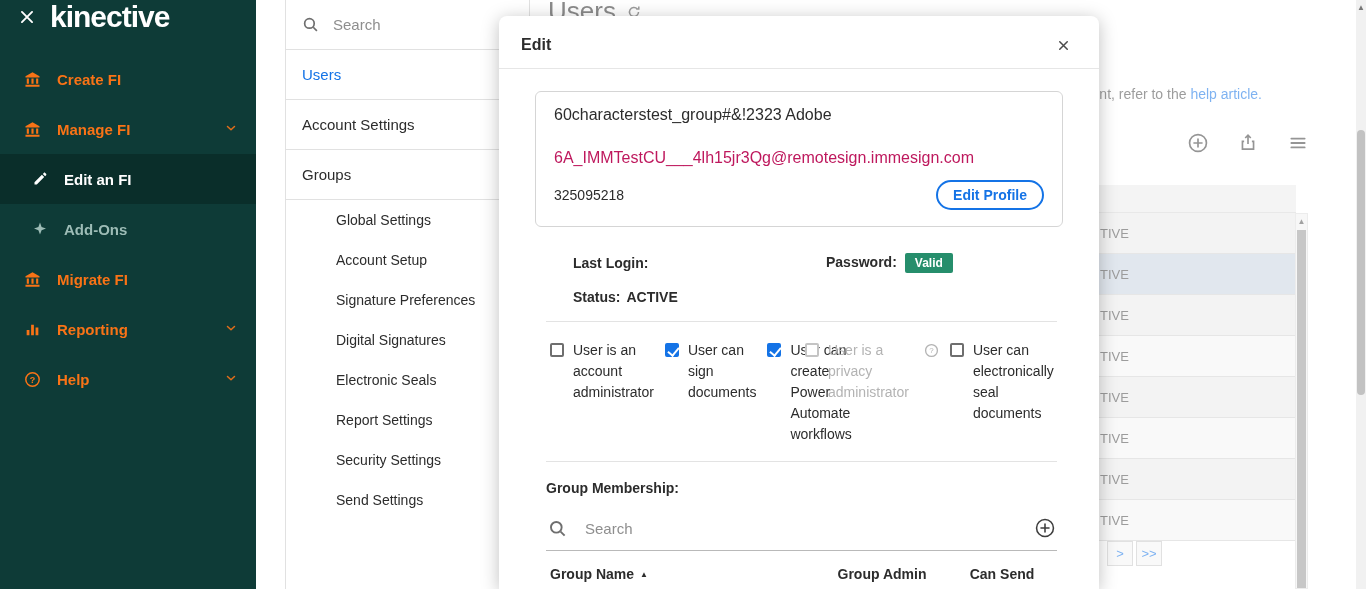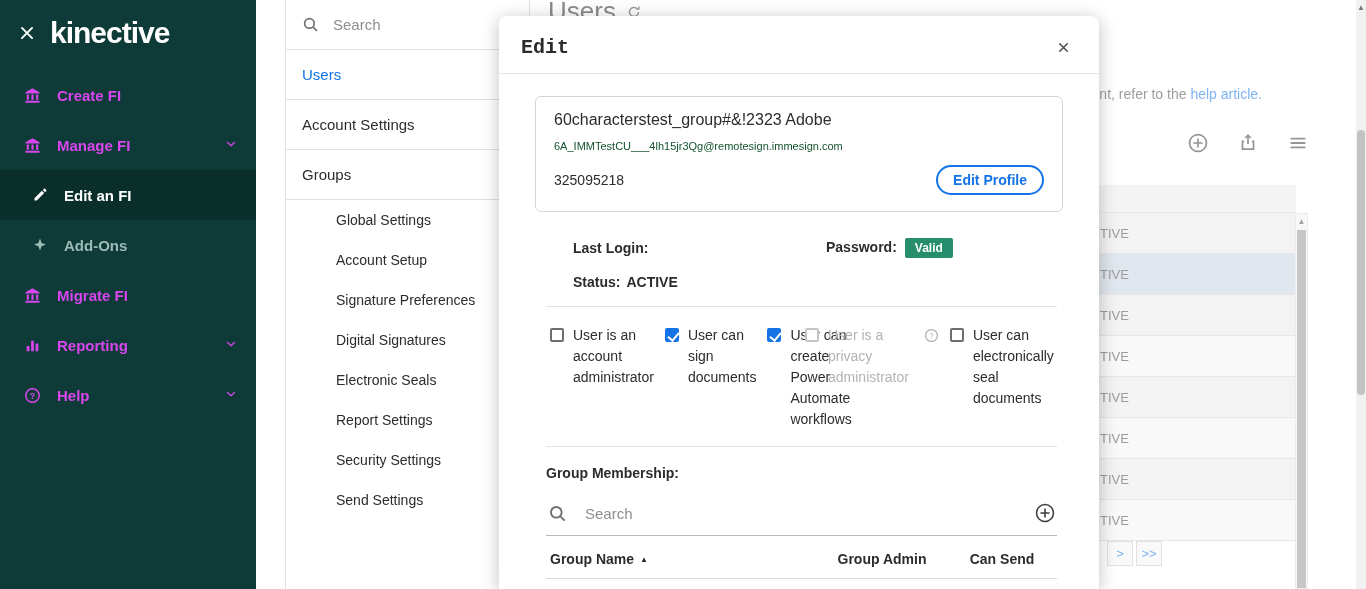--- a/index.html
+++ b/index.html
@@ -2,25 +2,25 @@
 <html><head>
 <meta charset="utf-8">
 <style>
   * { margin:0; padding:0; box-sizing:border-box; }
   html,body { width:1366px; height:589px; overflow:hidden; background:#fff;
     font-family:"Liberation Sans", sans-serif; font-size:14px; color:#2c2c2c; }
   .stage { position:absolute; left:0; top:0; width:1366px; height:589px; overflow:hidden; }
 
   
   .sidebar { position:absolute; left:0; top:0; width:256px; height:100%; background:#0e3b37; color:#edf4f2; z-index:5; }
-  .logo-row { display:flex; align-items:center; gap:14px; padding:16px 0 10px 18px;text-align:right; }
+  .logo-row { display:flex; align-items:center; gap:14px; padding:0 0 10px 18px;text-align:right; }
   .logo-close { color:#fff; cursor:pointer; display:flex; }
   .logo-text { font-size:30px; font-weight:bold; letter-spacing:-1px; color:#fff; }
   .side-nav { margin-top:10px; }
-  .side-item { display:flex; align-items:center; gap:16px; height:50px; padding:0 18px 0 24px; font-size:15px; font-weight:600; cursor:pointer; color:#d946ef; }
+  .side-item { display:flex; align-items:center; gap:16px; height:50px; padding:0 18px 0 24px; font-size:15px; font-weight:600; cursor:pointer; color:#f97316; }
   .side-item .chev { margin-left:auto; opacity:.9; }
   .side-item.sub { padding-left:32px; }
   .side-item.active { background:#0a2e2a; color:#fff; }
   .side-item.muted { color:#9dbcb6; }
   .side-item svg { flex:0 0 auto; }
 
   
   .panel { position:absolute; left:285px; top:0; width:245px; height:100%; background:#fff; border-left:1px solid #e1e1e1; border-right:1px solid #e1e1e1; z-index:4; }
   .panel-search { display:flex; align-items:center; gap:14px; height:50px; padding:0 16px; border-bottom:1px solid #e1e1e1; color:#6e6e6e; }
   .panel-search input { border:none; outline:none; font-size:15px; width:150px; color:#2c2c2c; font-family:inherit; background:transparent; }
@@ -48,25 +48,25 @@
   .pager { position:absolute; left:577px; top:541px; display:flex; gap:3px; }
   .pager button { min-width:26px; height:25px; border:1px solid #c8c8c8; background:#f5f5f5; color:#1473e6; font-size:13px; cursor:pointer; font-family:inherit; }
   .inner-scroll { position:absolute; right:48px; top:213px; bottom:0; width:13px; background:#f0f0f0; border:1px solid #dcdcdc; }
   .inner-scroll .arrow { height:14px; display:flex; align-items:center; justify-content:center; font-size:8px; color:#555; }
   .inner-scroll .thumb { position:absolute; left:1px; right:1px; top:16px; bottom:0; background:#9a9a9a; }
 
   
   .overlay { position:absolute; left:530px; top:0; width:826px; height:100%; background:rgba(255,255,255,0.45); z-index:2; }
   .modal { position:absolute; left:499px; top:16px; width:600px; height:573px; background:#fff; border-radius:8px 8px 0 0; box-shadow:0 3px 18px rgba(0,0,0,0.25); z-index:10; overflow:hidden; }
   .modal-header { display:flex; align-items:center; justify-content:space-between; padding:20px 28px 14px 22px; border-bottom:1px solid #e6e6e6; }
-  .modal-title { font-size:20px; font-weight:bold;font-family:Liberation Mono, monospace; }
+  .modal-title { font-size:16px; font-weight:bold; }
   .modal-close { color:#4b4b4b; cursor:pointer; display:flex; }
   .profile-card { margin:22px 36px 0; border:1px solid #d5d5d5; border-radius:6px; padding:14px 18px 16px; }
   .profile-name { font-size:16px; color:#2c2c2c; }
-  .profile-email { margin-top:11px; font-size:11px; color:#14532d; cursor:pointer; }
+  .profile-email { margin-top:25px; font-size:16px; color:#be185d; cursor:pointer; }
   .profile-bottom { margin-top:13px; display:flex; align-items:center; justify-content:space-between; }
   .profile-id { font-size:14px; }
   .btn-outline { border:2px solid #1473e6; color:#1473e6; background:#fff; border-radius:16px; padding:5px 15px; font-size:14px; font-weight:bold; cursor:pointer; font-family:inherit; }
   .fields { margin-top:26px; padding:0 42px 0 47px; }
   .field-row { display:grid; grid-template-columns:253px 1fr; align-items:center; }
   .field-row + .field-row { margin-top:16px; }
   .lbl { font-weight:bold;padding-left:27px; }
   .inline-val { font-weight:bold; margin-left:6px; }
   .badge-valid { display:inline-block; margin-left:8px; background:#268e6c; color:#fff; font-size:12px; font-weight:bold; padding:3px 10px; border-radius:2px; }
   .divider { border-top:1px solid #e3e3e3; margin:16px 42px 0 47px; }

